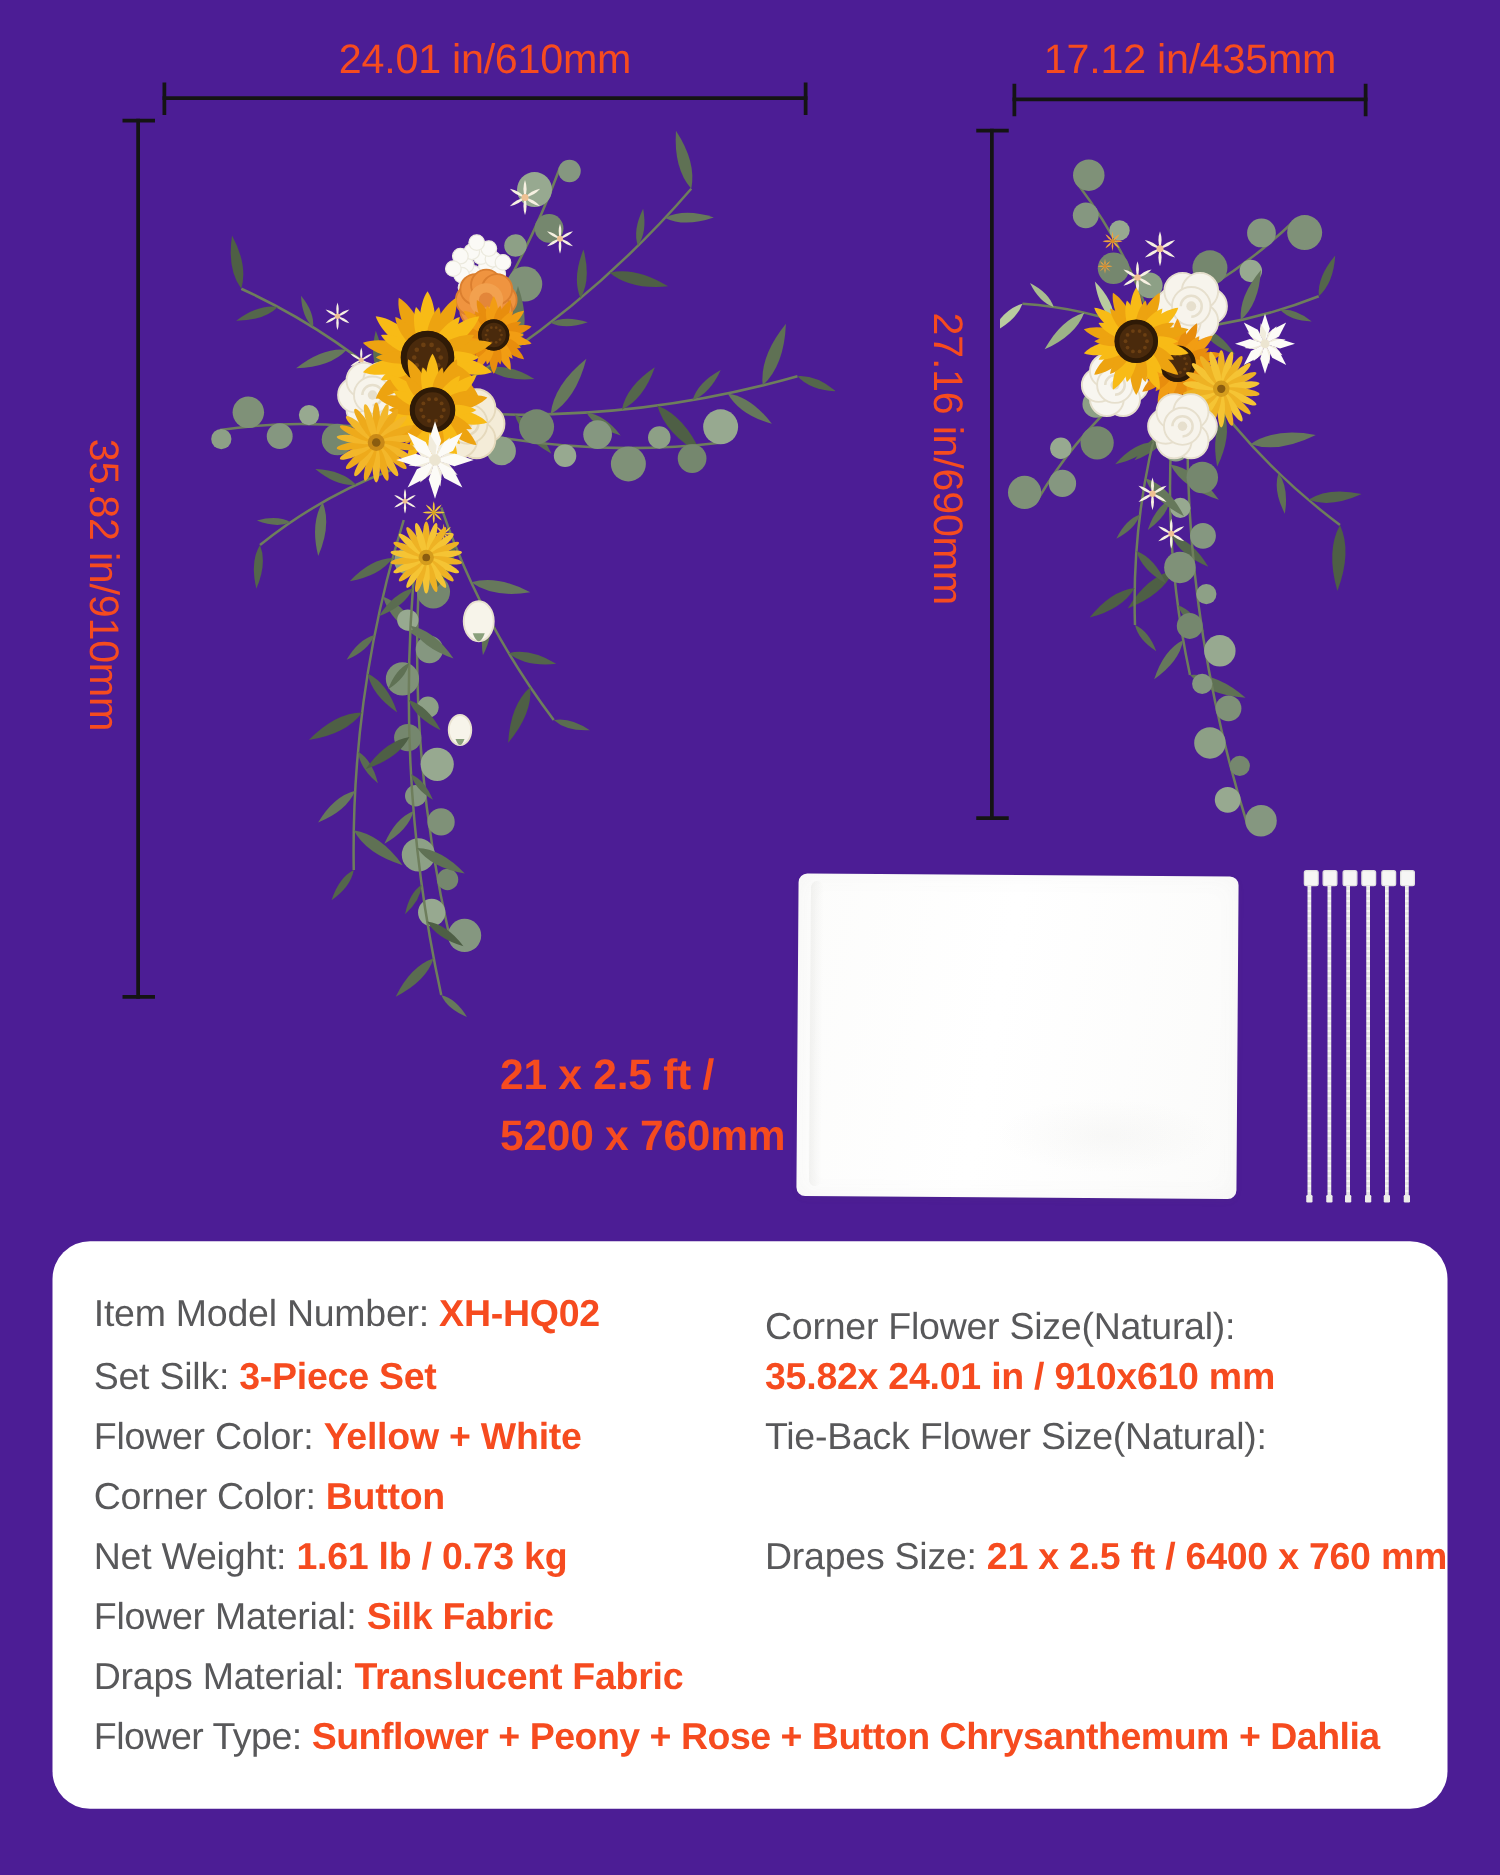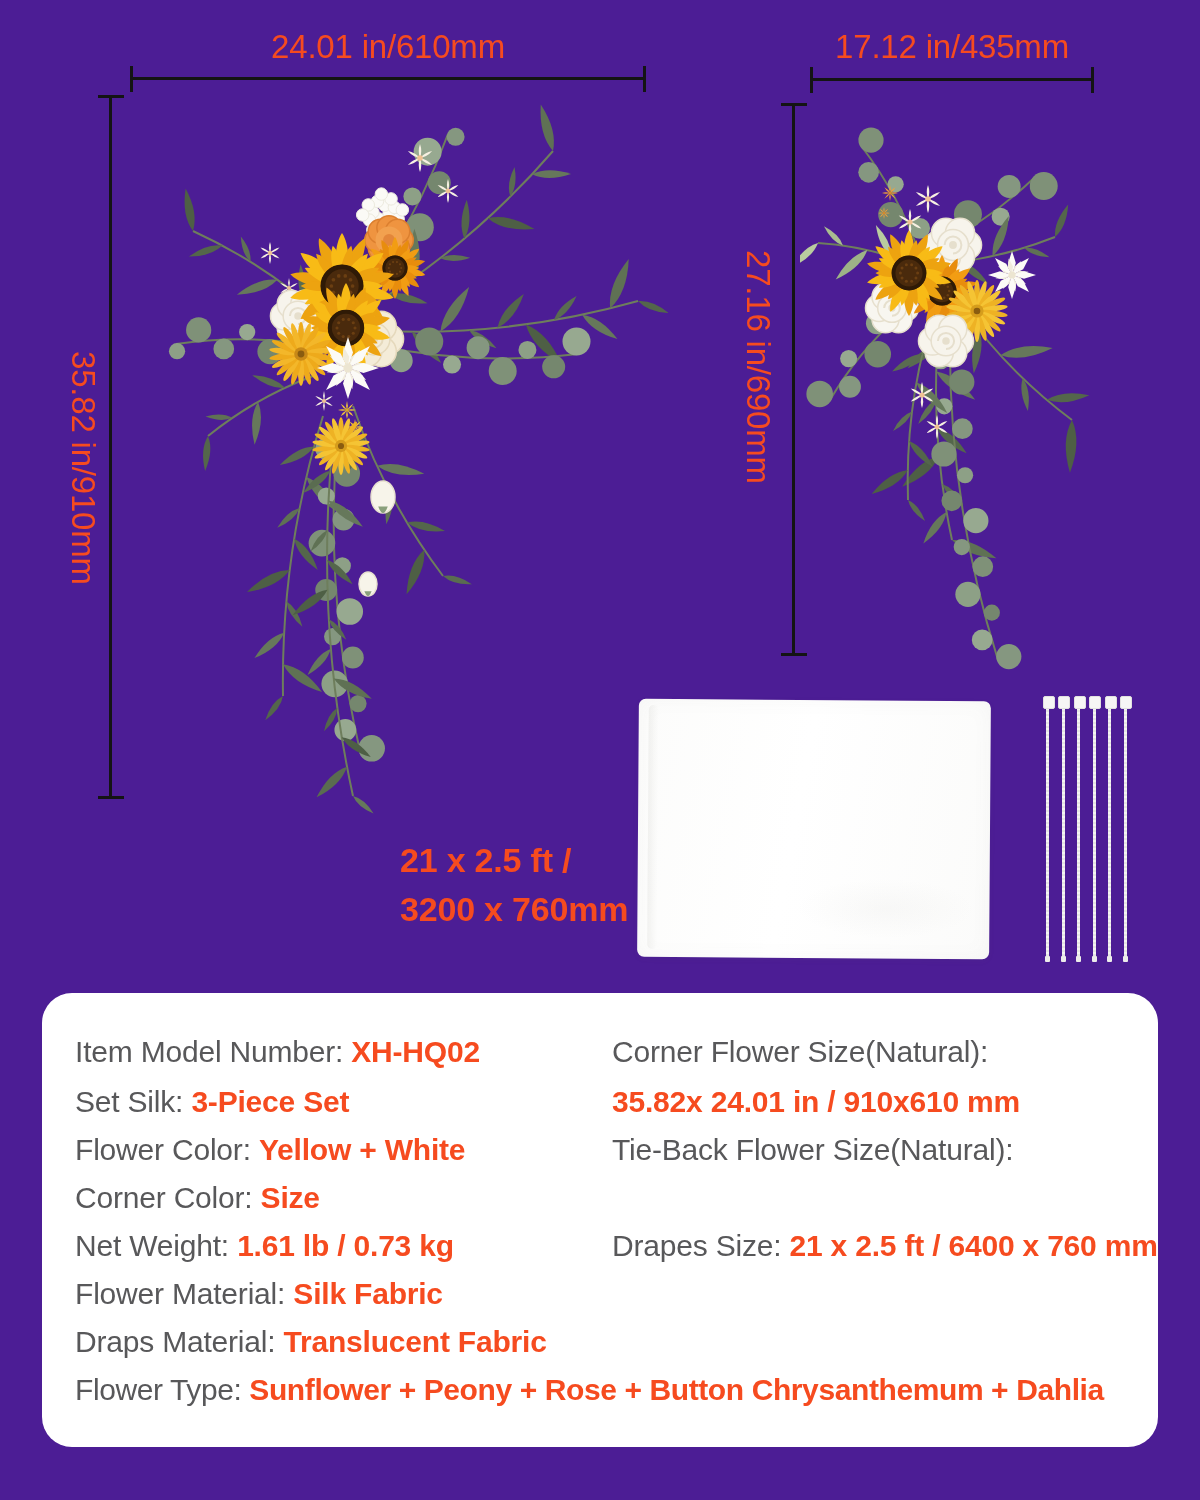--- a/index.html
+++ b/index.html
@@ -901,21 +901,21 @@
         <path d="M0 0 Q 2.16 -6 0 -12 Q -2.16 -6 0 0 Z" fill="#f7f1e2" transform="rotate(120)"></path>
         <path d="M0 0 Q 2.16 -6 0 -12 Q -2.16 -6 0 0 Z" fill="#f7f1e2" transform="rotate(180)"></path>
         <path d="M0 0 Q 2.16 -6 0 -12 Q -2.16 -6 0 0 Z" fill="#f7f1e2" transform="rotate(240)"></path>
         <path d="M0 0 Q 2.16 -6 0 -12 Q -2.16 -6 0 0 Z" fill="#f7f1e2" transform="rotate(300)"></path>
         <circle r="2.4000000000000004" fill="#efc193"></circle>
       </g>
     </svg>
 
   <div class="drape-note">
     <div>21 x 2.5 ft /</div>
-    <div>3200 x 760mm</div>
+    <div>5200 x 760mm</div>
   </div>
 
   <div class="fabric"></div>
 
   <div class="ties">
     <div class="tie" style="left:0px"></div>
     <div class="tie" style="left:15.5px"></div>
     <div class="tie" style="left:31px"></div>
     <div class="tie" style="left:46.5px"></div>
     <div class="tie" style="left:62px"></div>
@@ -927,35 +927,35 @@
     <div class="row lc" style="top:35px">
       <span>Item Model Number: </span><span class="val">XH-HQ02</span>
     </div>
     <div class="row lc" style="top:85px">
       <span>Set Silk: </span><span class="val">3-Piece Set</span>
     </div>
     <div class="row lc" style="top:133px">
       <span>Flower Color: </span><span class="val">Yellow + White</span>
     </div>
     <div class="row lc" style="top:181px">
-      <span>Corner Color: </span><span class="val">Size</span>
+      <span>Corner Color: </span><span class="val">Button</span>
     </div>
     <div class="row lc" style="top:229px">
       <span>Net Weight: </span><span class="val">1.61 lb / 0.73 kg</span>
     </div>
     <div class="row lc" style="top:277px">
       <span>Flower Material: </span><span class="val">Silk Fabric</span>
     </div>
     <div class="row lc" style="top:325px">
       <span>Draps Material: </span><span class="val">Translucent Fabric</span>
     </div>
     <div class="row lc" style="top:373px" id="row-flower-type">
       <span>Flower Type: </span><span class="val">Sunflower + Peony + Rose + Button Chrysanthemum + Dahlia</span>
     </div>
 
-    <div class="row rc" style="top:35px">Corner Flower Size(Natural):</div>
+    <div class="row rc" style="top:45px">Corner Flower Size(Natural):</div>
     <div class="row rc orange" style="top:85px">35.82x 24.01 in / 910x610 mm</div>
     <div class="row rc" style="top:133px">Tie-Back Flower Size(Natural):</div>
     <div class="row rc" style="top:229px">
       <span>Drapes Size: </span><span class="val">21 x 2.5 ft / 6400 x 760 mm</span>
     </div>
   </div>
 </div>
 
 </body></html>

